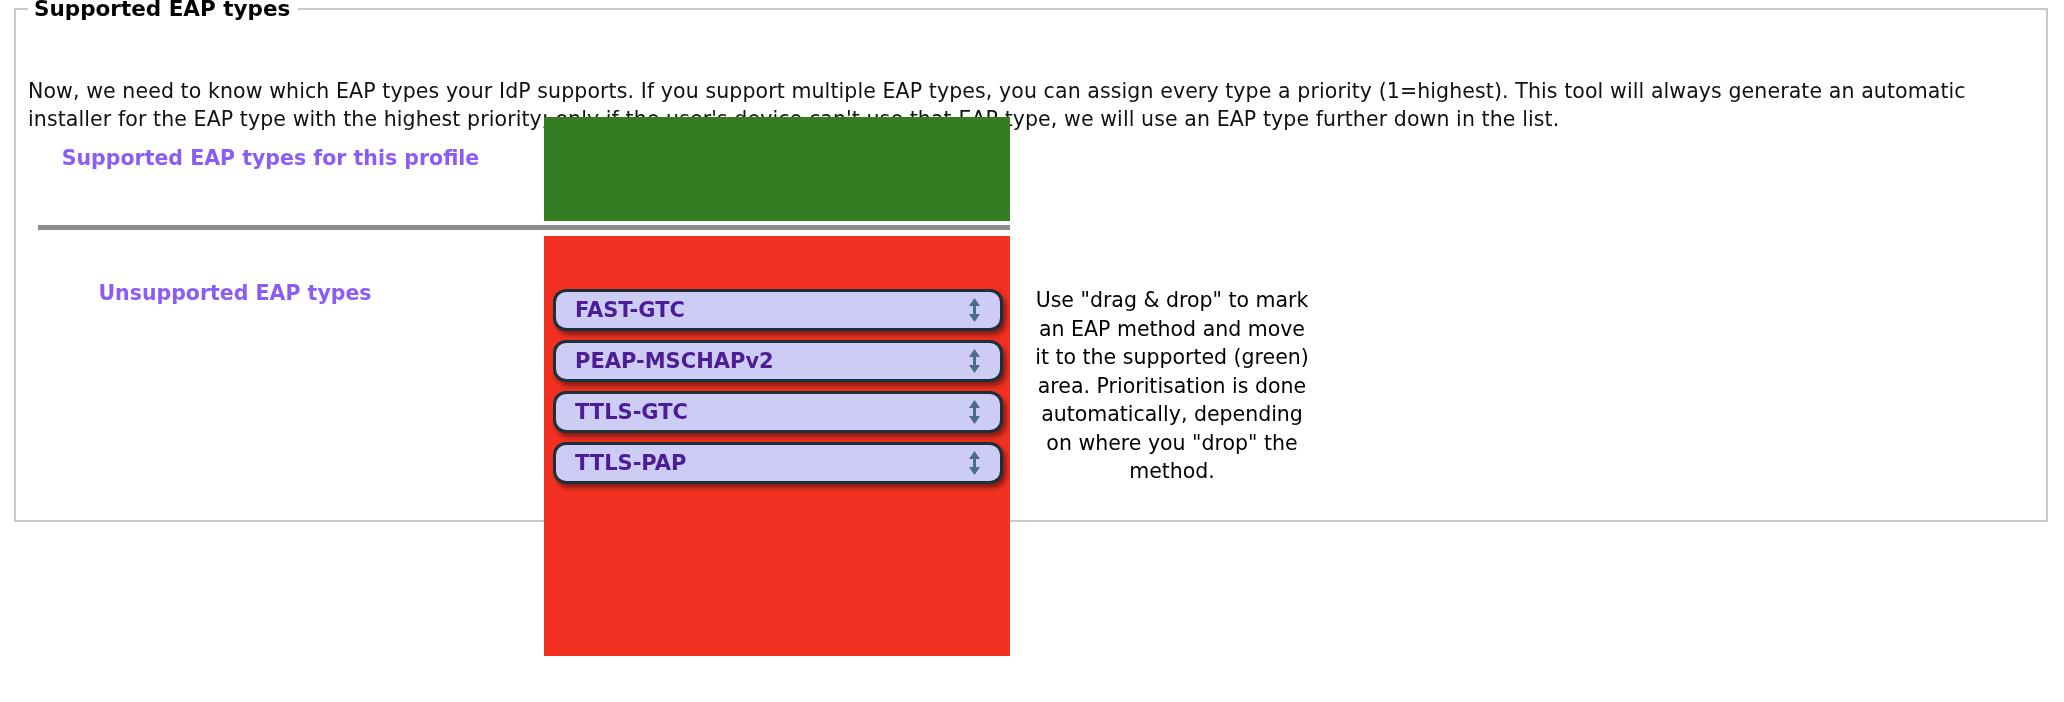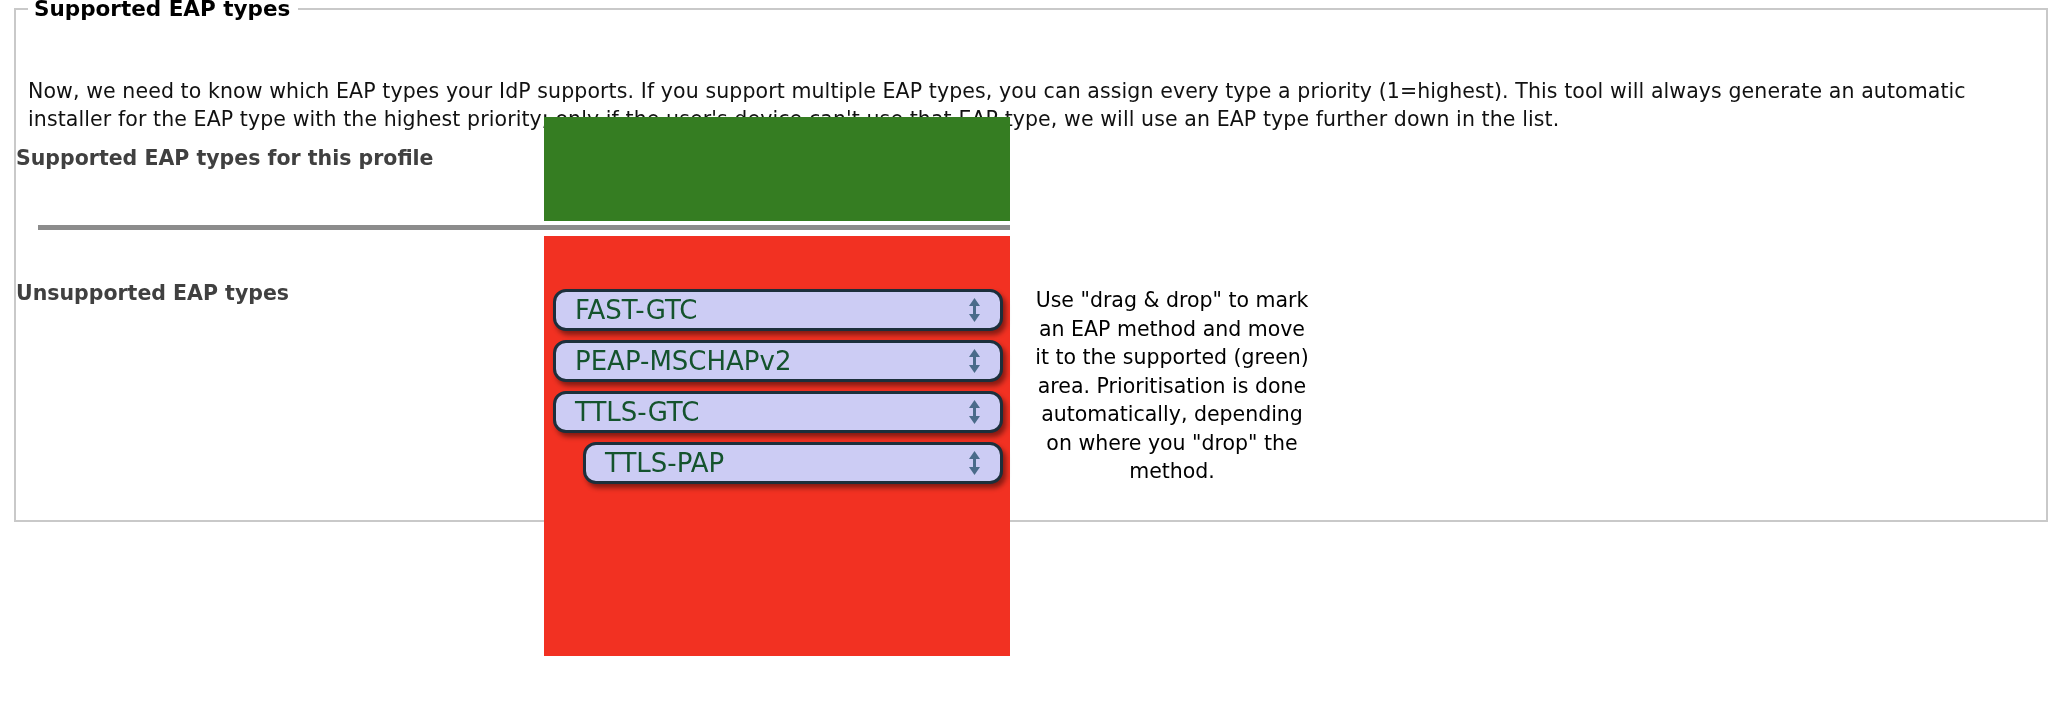--- a/index.html
+++ b/index.html
@@ -59,24 +59,24 @@
     width: 100%;
   }
 
   .row-supported { top: 107px; height: 104px; }
   .row-unsupported { top: 226px; height: 420px; }
 
   .row-label {
     position: absolute;
     top: 0;
     width: 500px;
-    text-align: left;
+    text-align: center;
     font-size: 20.5px;
     font-weight: bold;
-    color: #404040;
+    color: #8b5cf6;
     line-height: 26px;
   }
   .row-supported .row-label { left: 0px; top: 28px; width: 509px; }
   .row-unsupported .row-label { left: 0px; top: 16px; width: 438px; margin-top: 28px; }
 
   
   .dropzone {
     position: absolute;
     left: 528px;
     width: 466px;
@@ -116,30 +116,31 @@
     display: block;
     height: 42px;
     margin: 0 0 9px 0;
     background: #ccccf4;
     border: 3px solid #1c2f3b;
     border-radius: 13px;
     box-shadow: 3px 4px 5px rgba(0,0,0,0.45);
     box-sizing: border-box;
     cursor: move;
   }
-  .eap-item:last-child { margin-bottom: 0; margin-left: 30px; }
+  .eap-item:last-child { margin-bottom: 0; }
   .eap-label {
     position: absolute;
     left: 19px;
     top: 50%;
     transform: translateY(-50%);
-    font-size: 26px;
-    color: #14532d;
+    font-size: 21px;
+    color: #4c1d95;
     line-height: 24px;
     white-space: nowrap;
+    font-weight: bold;
   }
   .eap-handle {
     position: absolute;
     right: 19px;
     top: 50%;
     transform: translateY(-50%);
     width: 13px;
     height: 26px;
   }
   .eap-handle svg { display: block; }

